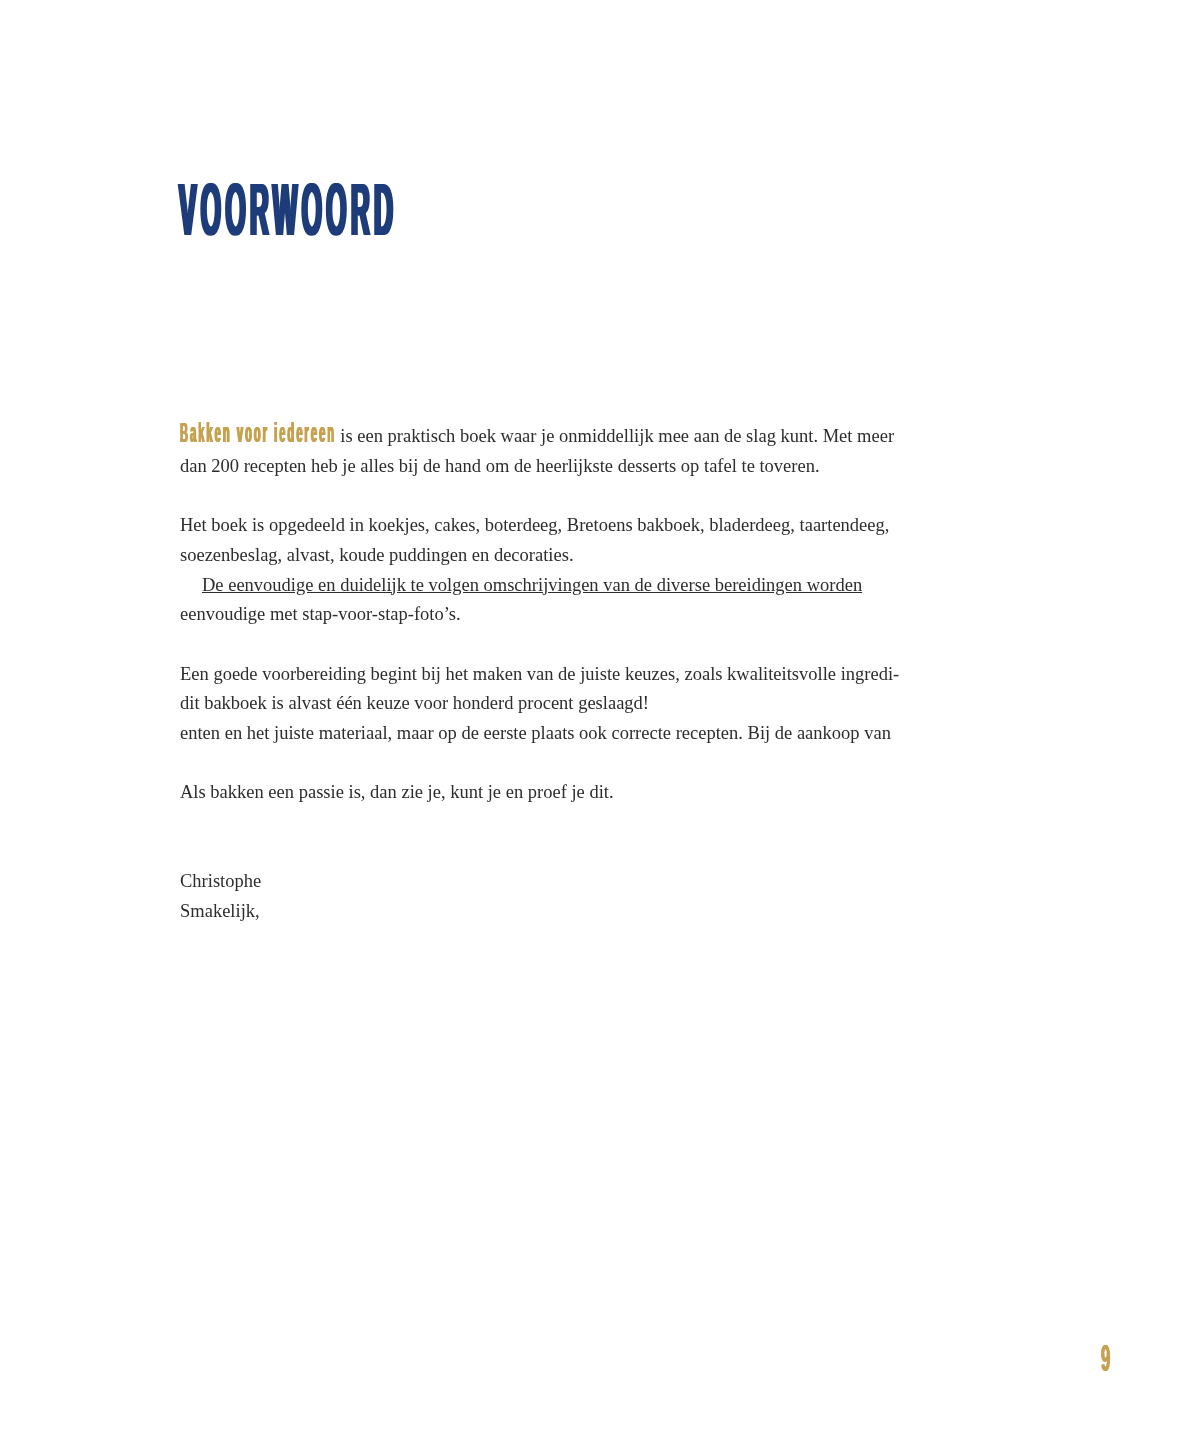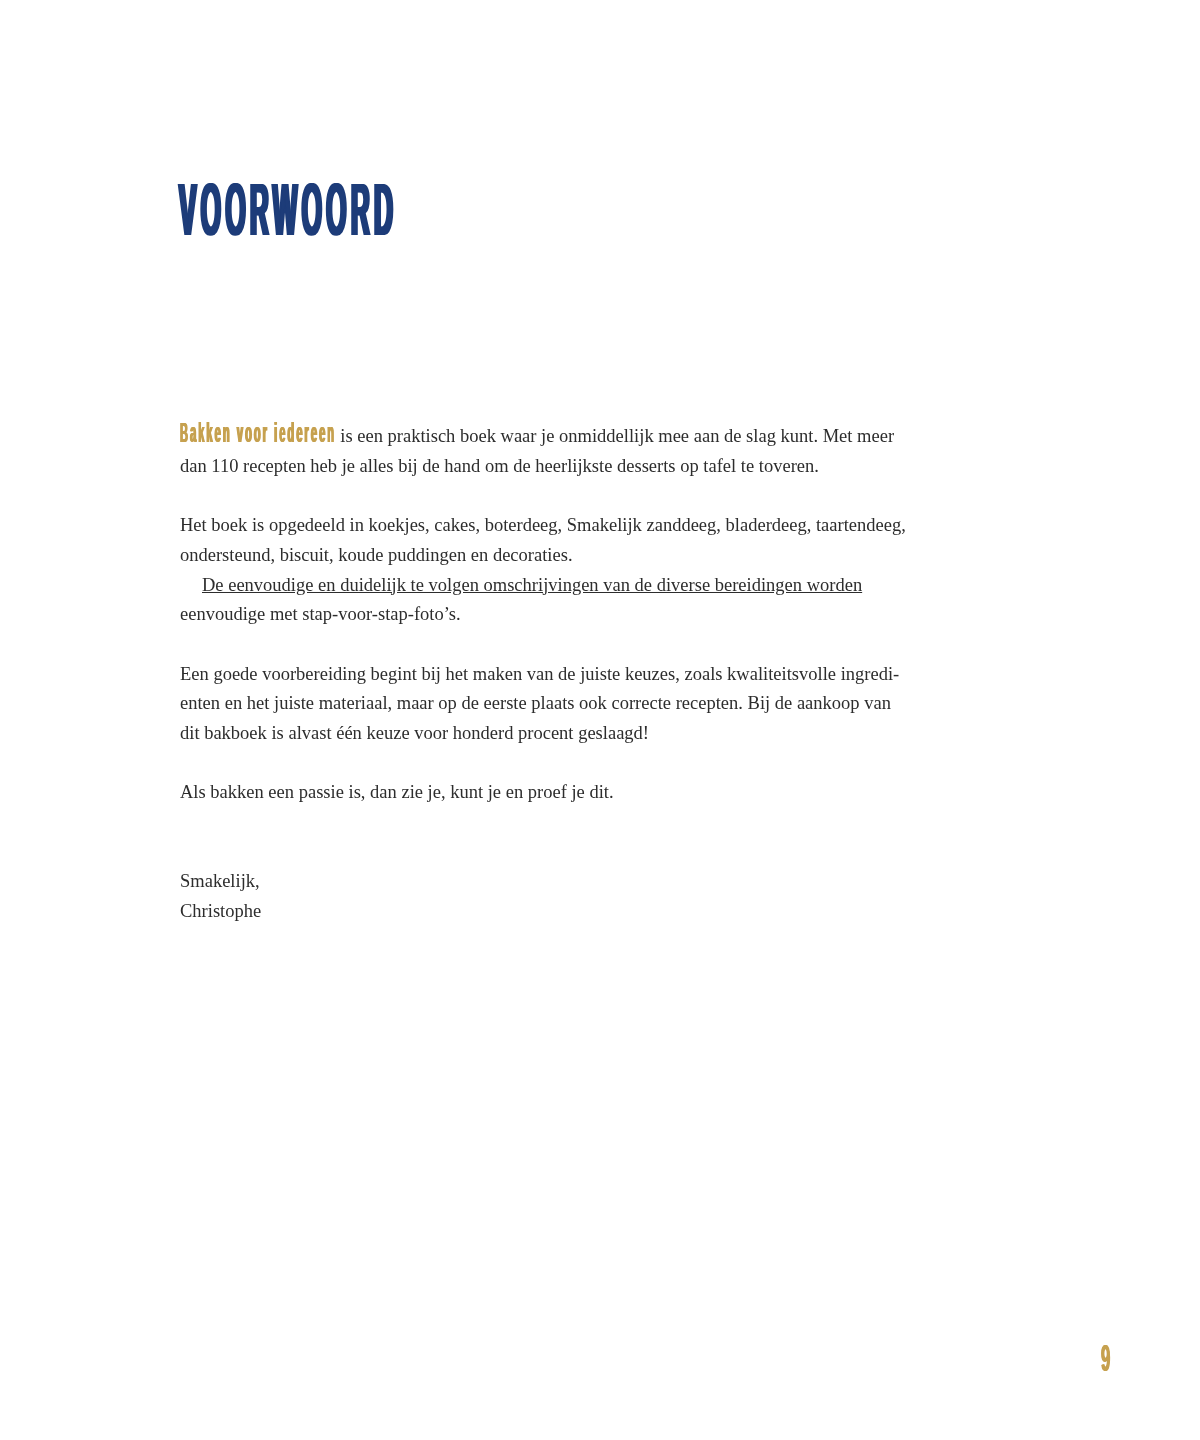--- a/index.html
+++ b/index.html
@@ -80,42 +80,42 @@
 <body>
 
 <div class="page">
 
   <h1 class="title">VOORWOORD</h1>
 
   <div class="body-block">
 
     <div class="para">
       <div class="line"><span class="lead-in">Bakken voor iedereen</span> <span>is een praktisch boek waar je onmiddellijk mee aan de slag kunt. Met meer</span></div>
-      <div class="line">dan 110 recepten heb je alles bij de hand om de heerlijkste desserts op tafel te toveren.</div>
+      <div class="line">dan 200 recepten heb je alles bij de hand om de heerlijkste desserts op tafel te toveren.</div>
     </div>
 
     <div class="para">
-      <div class="line">Het boek is opgedeeld in koekjes, cakes, boterdeeg, Smakelijk zanddeeg, bladerdeeg, taartendeeg,</div>
-      <div class="line">ondersteund, biscuit, koude puddingen en decoraties.</div>
+      <div class="line">Het boek is opgedeeld in koekjes, cakes, boterdeeg, Bretoens bakboek, bladerdeeg, taartendeeg,</div>
+      <div class="line">soezenbeslag, alvast, koude puddingen en decoraties.</div>
       <div class="line indent">De eenvoudige en duidelijk te volgen omschrijvingen van de diverse bereidingen worden</div>
       <div class="line">eenvoudige met stap-voor-stap-foto’s.</div>
     </div>
 
     <div class="para">
       <div class="line">Een goede voorbereiding begint bij het maken van de juiste keuzes, zoals kwaliteitsvolle ingredi-</div>
+      <div class="line">dit bakboek is alvast één keuze voor honderd procent geslaagd!</div>
       <div class="line">enten en het juiste materiaal, maar op de eerste plaats ook correcte recepten. Bij de aankoop van</div>
-      <div class="line">dit bakboek is alvast één keuze voor honderd procent geslaagd!</div>
     </div>
 
     <div class="para">
       <div class="line">Als bakken een passie is, dan zie je, kunt je en proef je dit.</div>
     </div>
 
     <div class="para signoff">
+      <div class="line">Christophe</div>
       <div class="line">Smakelijk,</div>
-      <div class="line">Christophe</div>
     </div>
 
   </div>
 
   <div class="page-number">9</div>
 
 </div>
 
 </body></html>

